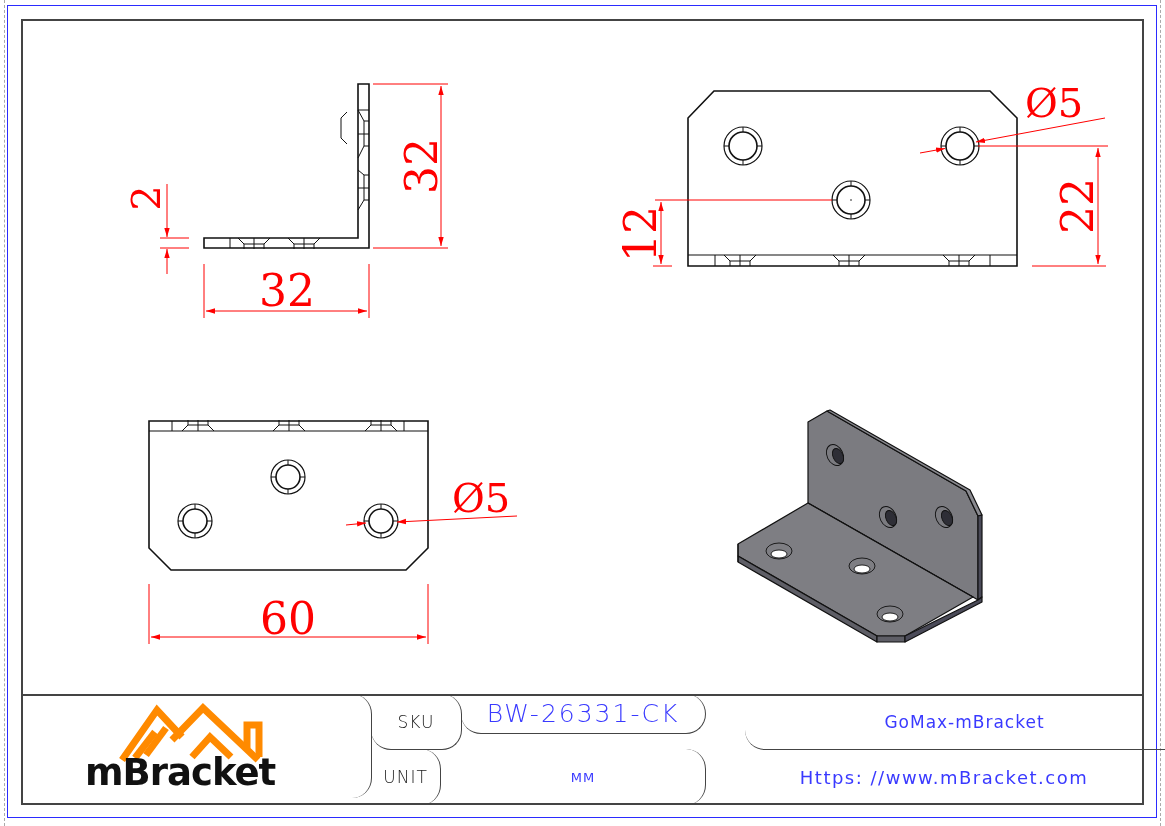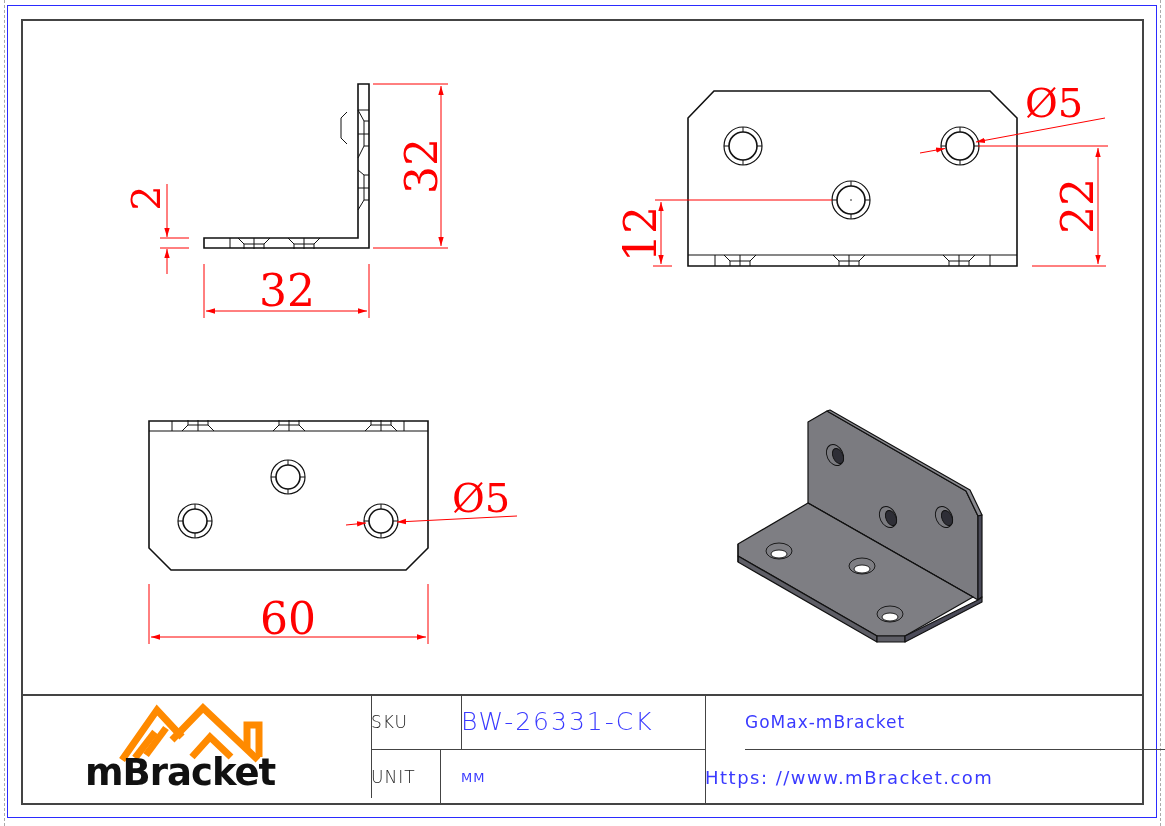--- a/index.html
+++ b/index.html
@@ -5,21 +5,21 @@
   html, body { margin: 0; padding: 0; background: #ffffff; }
   body { width: 1165px; height: 826px; position: relative; overflow: hidden; font-family: "DejaVu Sans", sans-serif; }
   .sheet { position: absolute; left: 0; top: 0; width: 1165px; height: 826px; }
   .dash-left { position: absolute; left: 4px; top: 0; width: 0; height: 826px; border-left: 1px dashed #aaaaaa; }
   .dash-right { position: absolute; left: 1160px; top: 0; width: 0; height: 826px; border-left: 1px dashed #aaaaaa; }
   .outer-frame { position: absolute; left: 7px; top: 5px; width: 1150px; height: 813px; border: 1px solid #2b2bff; box-sizing: border-box; }
   .inner-frame { position: absolute; left: 21px; top: 19px; width: 1123px; height: 786px; border: 2px solid #444; box-sizing: border-box; }
   svg.drawing { position: absolute; left: 0; top: 0; }
   .dim-text { font-family: "DejaVu Serif", serif; fill: #ff0000; }
   .tb { position: absolute; left: 21px; top: 694px; width: 1123px; height: 111px; }
-  .tb-cell { position: absolute; box-sizing: border-box; border-right: 1px solid #444; border-bottom: 1px solid #444; display: flex; align-items: center; justify-content: flex-start; }
+  .tb-cell { position: absolute; box-sizing: border-box; border-right: 1px solid #444; border-bottom: 1px solid #444; display: flex; align-items: center; justify-content: center; border-radius: 20px; }
   .tb-label { font-family: "DejaVu Sans", sans-serif; font-size: 17px; letter-spacing: 1px; color: #222; font-weight: 300; }
   .tb-val { font-family: "DejaVu Sans", sans-serif; color: #3a3aff; }
   .logo-text { position: absolute; left: 64px; top: 57px; font-family: "DejaVu Sans", sans-serif; font-weight: bold; font-size: 37px; color: #111; letter-spacing: -1px; }
 </style>
 </head>
 <body>
 
 <div class="sheet">
   <div class="dash-left"></div>
   <div class="dash-right"></div>
@@ -197,21 +197,21 @@
           <path d="M114,64 L134,38"></path>
           <path d="M226,54 L226,31 L238,31 L238,63"></path>
         </g>
       </svg>
       <div class="logo-text">mBracket</div>
     </div>
 
     <div class="tb-cell" style="left:350px;top:0;width:91px;height:56px;">
       <span class="tb-label">SKU</span>
     </div>
-    <div class="tb-cell" style="left:440px;top:0;width:245px;height:56px;">
+    <div class="tb-cell" style="left:440px;top:0;width:245px;height:40px;">
       <span class="tb-val" style="font-size:25px;letter-spacing:2px;font-weight:300;">BW-26331-CK</span>
     </div>
     <div class="tb-cell" style="left:684px;top:0;width:439px;height:56px;border-right:none;margin-left:40px;">
       <span class="tb-val" style="font-size:17px;letter-spacing:1px;">GoMax-mBracket</span>
     </div>
 
     <div class="tb-cell" style="left:350px;top:55px;width:70px;height:56px;border-bottom:none;">
       <span class="tb-label">UNIT</span>
     </div>
     <div class="tb-cell" style="left:440px;top:55px;width:245px;height:56px;border-bottom:none;">

